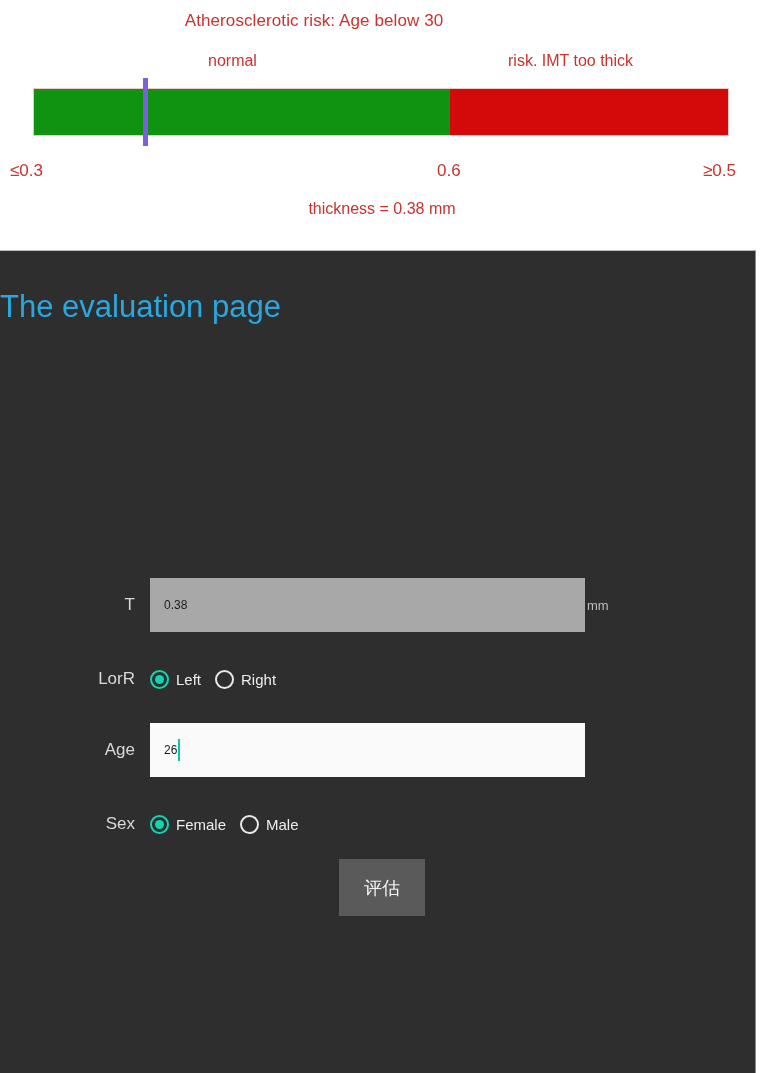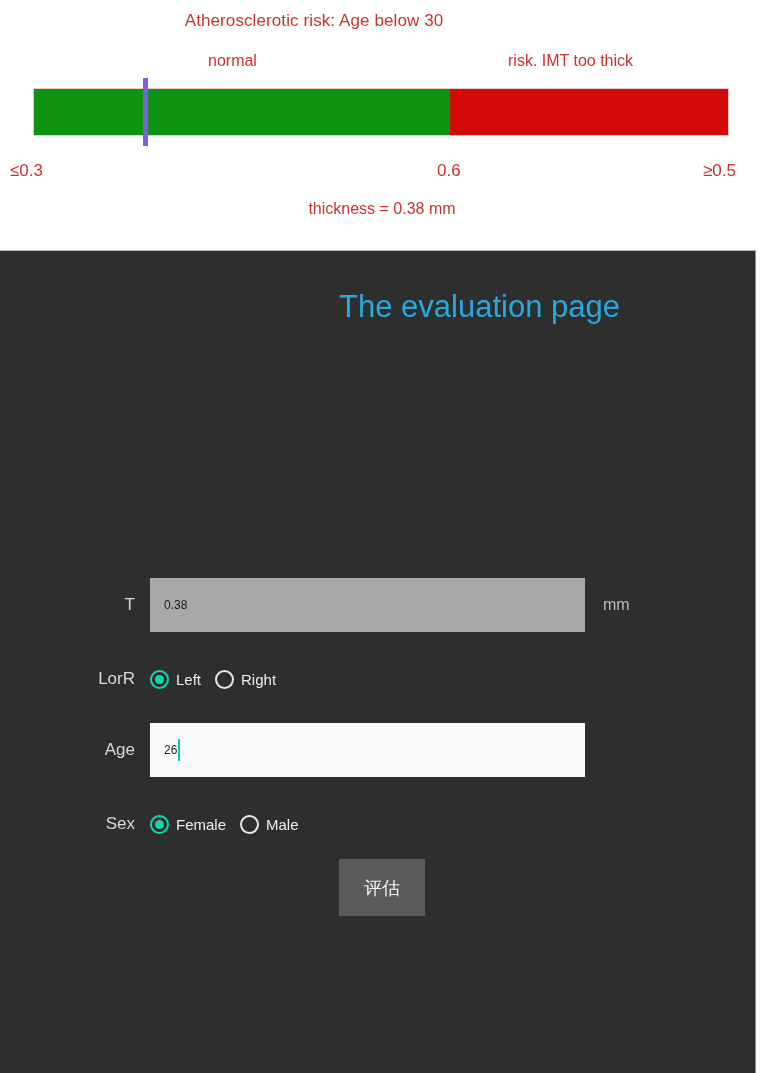--- a/index.html
+++ b/index.html
@@ -94,23 +94,23 @@
     width: 756px;
     height: 823px;
     background: #2e2e2e;
     border-top: 1px solid #b9b9b9;
     border-right: 1px solid #8c8c8c;
     box-sizing: border-box;
   }
 
   #app-title {
     position: absolute;
-    left: 8px; top: 38px;
+    left: 0; top: 38px;
     width: 612px;
-    text-align: right;
+    text-align: left;
     color: #29a8e0;
     font-size: 31px;
     font-weight: 400;
   }
 
   
   #ghost-layer {
     position: absolute;
     left: 35px; top: 105px;
     width: 190px;
@@ -167,23 +167,23 @@
   }
   #age-caret {
     display: inline-block;
     width: 2px;
     height: 22px;
     background: #00c9a7;
     margin-left: 1px;
   }
 
   #unit-mm {
-    margin-left: 18px;
+    margin-left: 2px;
     color: #bdbdbd;
-    font-size: 16px;
+    font-size: 13px;
     text-align: center;
   }
 
   .radio-group {
     display: flex;
     align-items: center;
   }
   .radio-option {
     display: flex;
     align-items: center;

